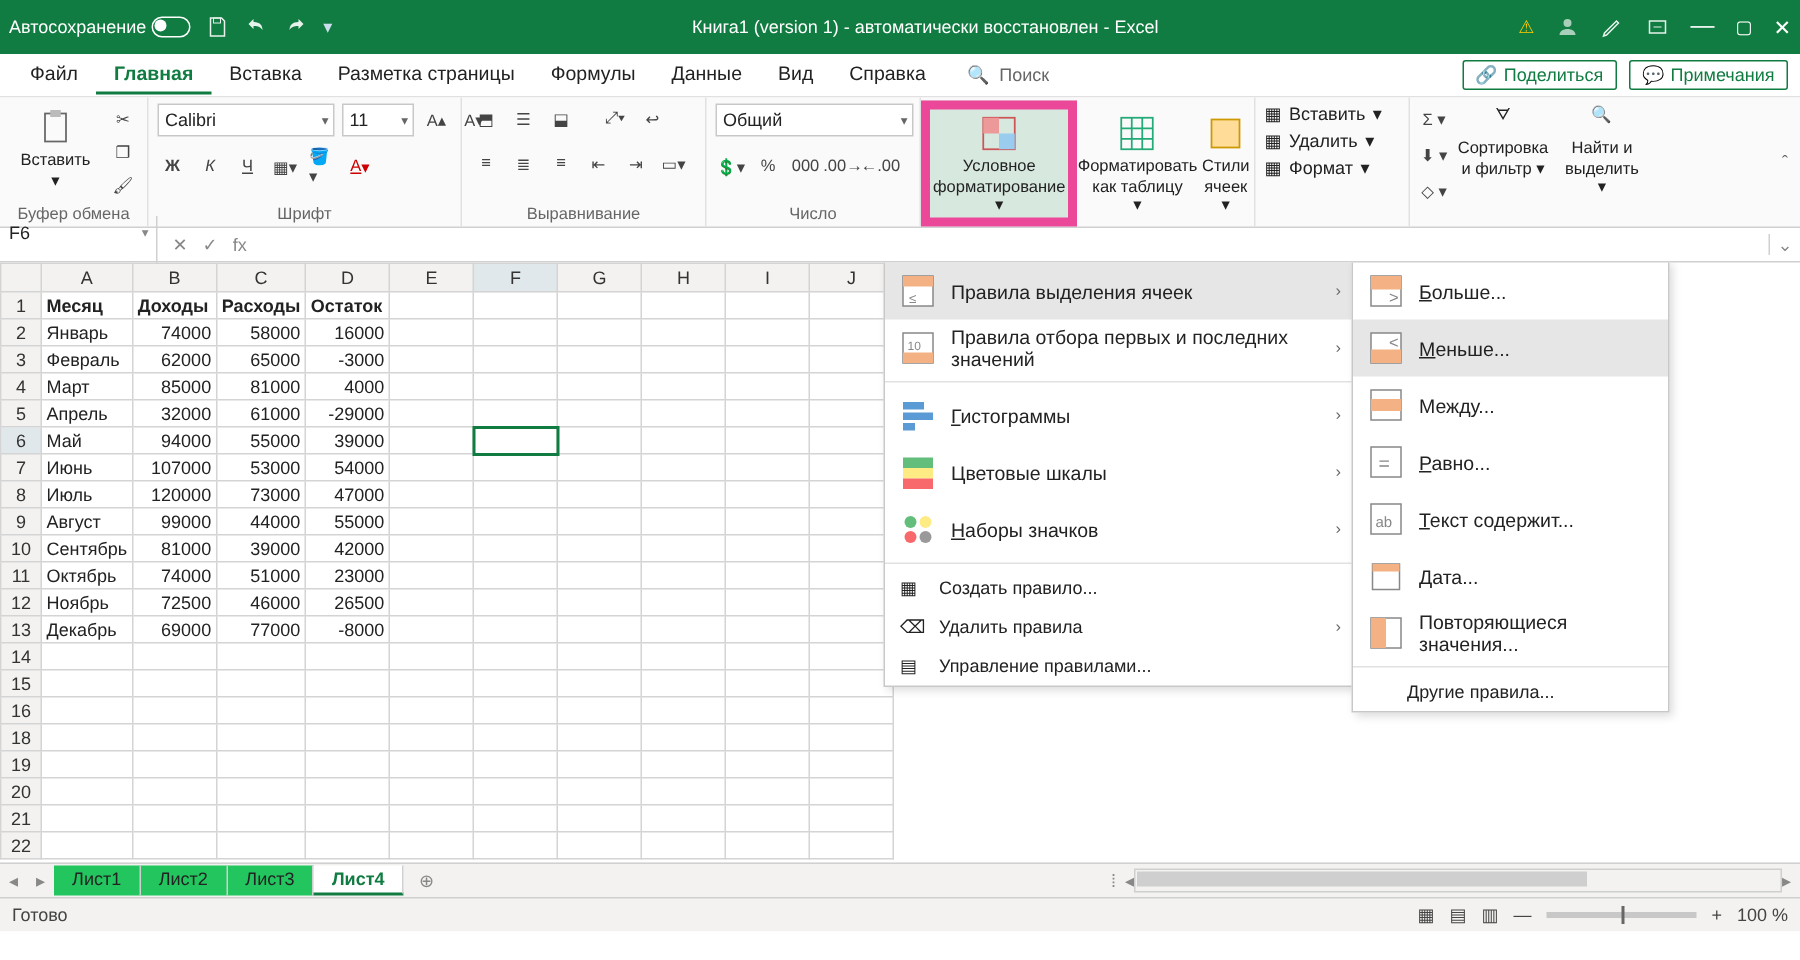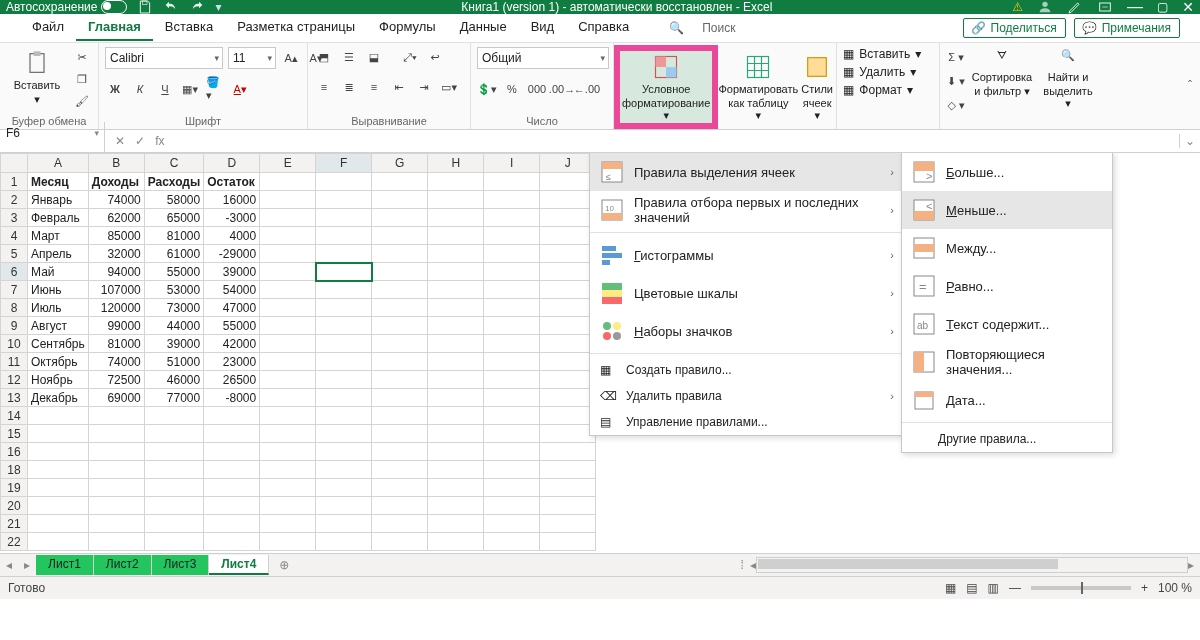--- a/index.html
+++ b/index.html
@@ -1,24 +1,24 @@
 <!DOCTYPE html>
 <html><head>
 <meta charset="utf-8">
 <style>
 html,body{margin:0;padding:0;font-family:"Segoe UI",Arial,sans-serif;font-size:12px;color:#222;background:#fff;user-select:none;overflow:hidden}
-.titlebar{background:#107c41;color:#fff;height:14px;display:flex;align-items:center;padding:0 6px;gap:8px}
+.titlebar{background:#107c41;color:#fff;height:36px;display:flex;align-items:center;padding:0 6px;gap:8px}
 .titlebar .left{display:flex;align-items:center;gap:10px}
 .titlebar .center{flex:1;text-align:center;font-size:12px}
 .titlebar .right{display:flex;align-items:center;gap:14px}
 .toggle{display:inline-flex;align-items:center;gap:4px}
 .switch{width:24px;height:12px;border:1px solid #fff;border-radius:7px;position:relative}
 .switch::after{content:"";position:absolute;width:8px;height:8px;border-radius:50%;background:#fff;top:1px;left:1px}
 .tb-icon{width:16px;height:16px;fill:#fff;opacity:.9}
-.menubar{height:28px;display:flex;align-items:center;padding:0 20px;gap:12px;border-bottom:1px solid #e1e1e1}
+.menubar{height:28px;display:flex;align-items:center;padding:0 8px;gap:0;border-bottom:1px solid #e1e1e1}
 .menu-item{padding:4px 12px 5px;cursor:default;font-size:13px}
 .menu-item.active{color:#107c41;border-bottom:2px solid #107c41;font-weight:600}
 .menu-right{margin-left:auto;display:flex;gap:8px}
 .menu-btn{border:1px solid #107c41;color:#107c41;padding:2px 8px;border-radius:2px;display:flex;align-items:center;gap:4px;font-size:12px}
 .ribbon{height:86px;display:flex;border-bottom:1px solid #d0d0d0;background:#fafafa}
 .rgroup{display:flex;flex-direction:column;border-right:1px solid #e1e1e1;padding:2px 6px 0}
 .rgroup .tools{flex:1;display:flex;align-items:flex-start;gap:4px;padding-top:2px}
 .rgroup .label{text-align:center;font-size:11px;color:#666;padding:1px 0 2px}
 .big-btn{display:flex;flex-direction:column;align-items:center;justify-content:center;width:68px;padding:2px;gap:2px;cursor:default;text-align:center;font-size:11px;line-height:1.1}
 .big-btn.active{background:#d7e8df;border:6px solid #ec4899}
@@ -703,34 +703,34 @@
           <svg width="24" height="24">
             <rect x="2" y="2" width="20" height="20" fill="#fff" stroke="#888"></rect>
             <text x="5" y="17" font-size="10" fill="#888">ab</text>
           </svg>
         </span>
       <span><span class="u">Т</span><span>екст содержит...</span></span>
     </div>
     <div class="mrow">
       <span class="cf-ico">
           <svg width="24" height="24">
+            <rect x="3" y="4" width="18" height="17" fill="#fff" stroke="#888"></rect>
+            <rect x="3" y="4" width="18" height="5" fill="#f4b183"></rect>
+          </svg>
+        </span>
+      <span><span class="u">Д</span><span>ата...</span></span>
+    </div>
+    <div class="mrow">
+      <span class="cf-ico">
+          <svg width="24" height="24">
             <rect x="2" y="2" width="20" height="20" fill="#fff" stroke="#888"></rect>
             <rect x="2" y="2" width="10" height="20" fill="#f4b183"></rect>
           </svg>
         </span>
       <span>Повторяющиеся значения...</span>
-    </div>
-    <div class="mrow">
-      <span class="cf-ico">
-          <svg width="24" height="24">
-            <rect x="3" y="4" width="18" height="17" fill="#fff" stroke="#888"></rect>
-            <rect x="3" y="4" width="18" height="5" fill="#f4b183"></rect>
-          </svg>
-        </span>
-      <span><span class="u">Д</span><span>ата...</span></span>
     </div>
     <div class="sep"></div>
     <div class="mrow small" style="padding-left:36px">
         <span>Другие правила...</span>
       </div>
   </div>
 </div>
 
 <div class="sheet-tabs">
   <span class="nav">◂</span>

